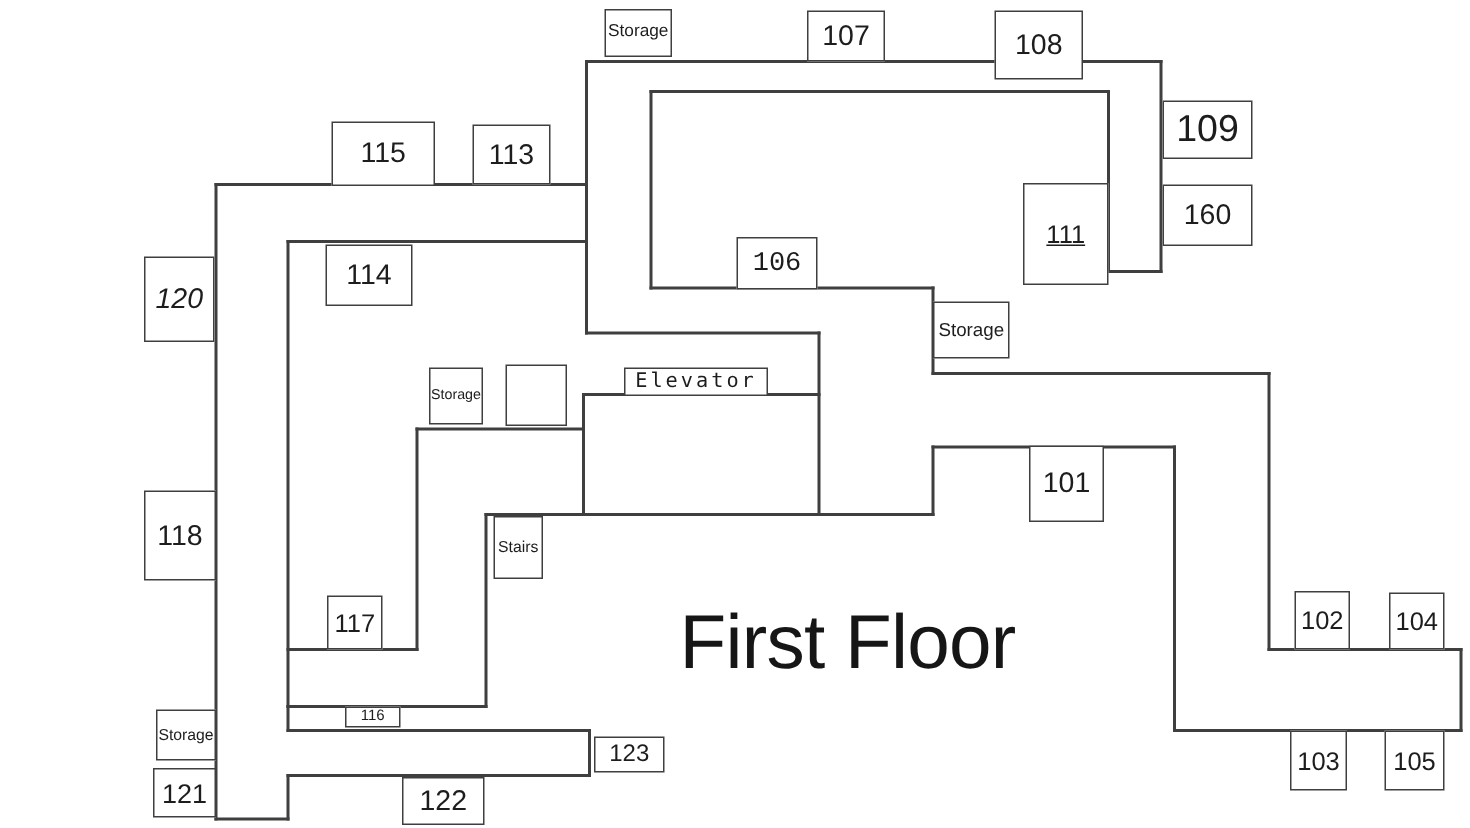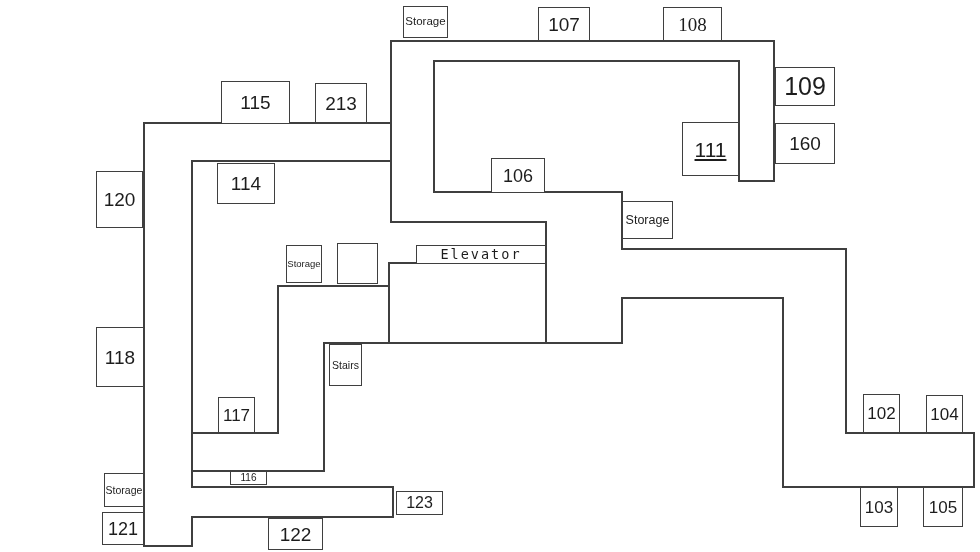--- a/index.html
+++ b/index.html
@@ -16,20 +16,21 @@
   .title{
     position:absolute;left:453px;top:400px;z-index:1;
     font-size:51px;letter-spacing:-0.5px;color:#161616;
     font-family:"Liberation Sans",sans-serif;line-height:1.1;
   }
 </style>
 </head>
 <body>
 
 <div class="plan">
+  <div class="title">First Floor</div>
 <div class="wall" style="left: 391px; top: 40px; width: 384px; height: 2px;"></div>
     <div class="wall" style="left: 773px; top: 40px; width: 2px; height: 142px;"></div>
     <div class="wall" style="left: 738px; top: 180px; width: 37px; height: 2px;"></div>
     <div class="wall" style="left: 738px; top: 60px; width: 2px; height: 122px;"></div>
     <div class="wall" style="left: 433px; top: 60px; width: 307px; height: 2px;"></div>
     <div class="wall" style="left: 433px; top: 60px; width: 2px; height: 133px;"></div>
     <div class="wall" style="left: 433px; top: 191px; width: 190px; height: 2px;"></div>
     <div class="wall" style="left: 621px; top: 191px; width: 2px; height: 59px;"></div>
     <div class="wall" style="left: 621px; top: 248px; width: 226px; height: 2px;"></div>
     <div class="wall" style="left: 845px; top: 248px; width: 2px; height: 186px;"></div>
@@ -55,33 +56,34 @@
     <div class="wall" style="left: 545px; top: 221px; width: 2px; height: 123px;"></div>
     <div class="wall" style="left: 191px; top: 160px; width: 201px; height: 2px;"></div>
     <div class="wall" style="left: 191px; top: 160px; width: 2px; height: 312px;"></div>
     <div class="wall" style="left: 277px; top: 285px; width: 113px; height: 2px;"></div>
     <div class="wall" style="left: 277px; top: 285px; width: 2px; height: 149px;"></div>
     <div class="wall" style="left: 191px; top: 432px; width: 88px; height: 2px;"></div>
     <div class="wall" style="left: 388px; top: 262px; width: 2px; height: 82px;"></div>
     <div class="wall" style="left: 388px; top: 262px; width: 159px; height: 2px;"></div>
     <div class="lbl" style="left: 403px; top: 6px; width: 45px; height: 32px; font-size: 11.5px;">Storage</div>
     <div class="lbl" style="left: 538px; top: 7px; width: 52px; height: 34px; font-size: 19px;">107</div>
-    <div class="lbl" style="left: 663px; top: 7px; width: 59px; height: 34px; font-size: 19px; font-family: Liberation Serif, serif;">108</div>
+    <div class="lbl" style="left: 663px; top: 7px; width: 59px; height: 46px; font-size: 19px;">108</div>
     <div class="lbl" style="left: 775px; top: 67px; width: 60px; height: 39px; font-size: 25px;">109</div>
     <div class="lbl" style="left: 775px; top: 123px; width: 60px; height: 41px; font-size: 19px;">160</div>
-    <div class="lbl" style="left: 682px; top: 122px; width: 57px; height: 54px; font-size: 21px; text-decoration: underline;">111</div>
+    <div class="lbl" style="left: 682px; top: 122px; width: 57px; height: 68px; font-size: 17px; text-decoration: underline;">111</div>
     <div class="lbl" style="left: 221px; top: 81px; width: 69px; height: 43px; font-size: 19px;">115</div>
-    <div class="lbl" style="left: 315px; top: 83px; width: 52px; height: 40px; font-size: 19px;">213</div>
+    <div class="lbl" style="left: 315px; top: 83px; width: 52px; height: 40px; font-size: 19px;">113</div>
     <div class="lbl" style="left: 217px; top: 163px; width: 58px; height: 41px; font-size: 19px;">114</div>
-    <div class="lbl" style="left: 491px; top: 158px; width: 54px; height: 35px; font-size: 18px;">106</div>
-    <div class="lbl" style="left: 96px; top: 171px; width: 47px; height: 57px; font-size: 19px;">120</div>
+    <div class="lbl" style="left: 491px; top: 158px; width: 54px; height: 35px; font-size: 18px; font-family: Liberation Mono, monospace;">106</div>
+    <div class="lbl" style="left: 96px; top: 171px; width: 47px; height: 57px; font-size: 19px; font-style: italic;">120</div>
     <div class="lbl" style="left: 622px; top: 201px; width: 51px; height: 38px; font-size: 12.5px;">Storage</div>
     <div class="lbl" style="left: 286px; top: 245px; width: 36px; height: 38px; font-size: 9.5px;">Storage</div>
     <div class="lbl" style="left: 337px; top: 243px; width: 41px; height: 41px; font-size: 12px;"></div>
-    <div class="lbl mono" style="left: 416px; top: 245px; width: 130px; height: 19px; font-size: 13.5px;">Elevator</div>
+    <div class="lbl mono" style="left: 416px; top: 245px; width: 96px; height: 19px; font-size: 13.5px;">Elevator</div>
+    <div class="lbl" style="left: 686px; top: 297px; width: 50px; height: 51px; font-size: 19px;">101</div>
     <div class="lbl" style="left: 329px; top: 344px; width: 33px; height: 42px; font-size: 10.5px;">Stairs</div>
     <div class="lbl" style="left: 96px; top: 327px; width: 48px; height: 60px; font-size: 19px;">118</div>
     <div class="lbl" style="left: 218px; top: 397px; width: 37px; height: 36px; font-size: 17px;">117</div>
     <div class="lbl" style="left: 863px; top: 394px; width: 37px; height: 39px; font-size: 17px;">102</div>
     <div class="lbl" style="left: 926px; top: 395px; width: 37px; height: 38px; font-size: 17px;">104</div>
     <div class="lbl" style="left: 230px; top: 471px; width: 37px; height: 14px; font-size: 10px;">116</div>
     <div class="lbl" style="left: 104px; top: 473px; width: 40px; height: 34px; font-size: 10.5px;">Storage</div>
     <div class="lbl" style="left: 102px; top: 512px; width: 42px; height: 33px; font-size: 18px;">121</div>
     <div class="lbl" style="left: 396px; top: 491px; width: 47px; height: 24px; font-size: 16px;">123</div>
     <div class="lbl" style="left: 268px; top: 518px; width: 55px; height: 32px; font-size: 19px;">122</div>

